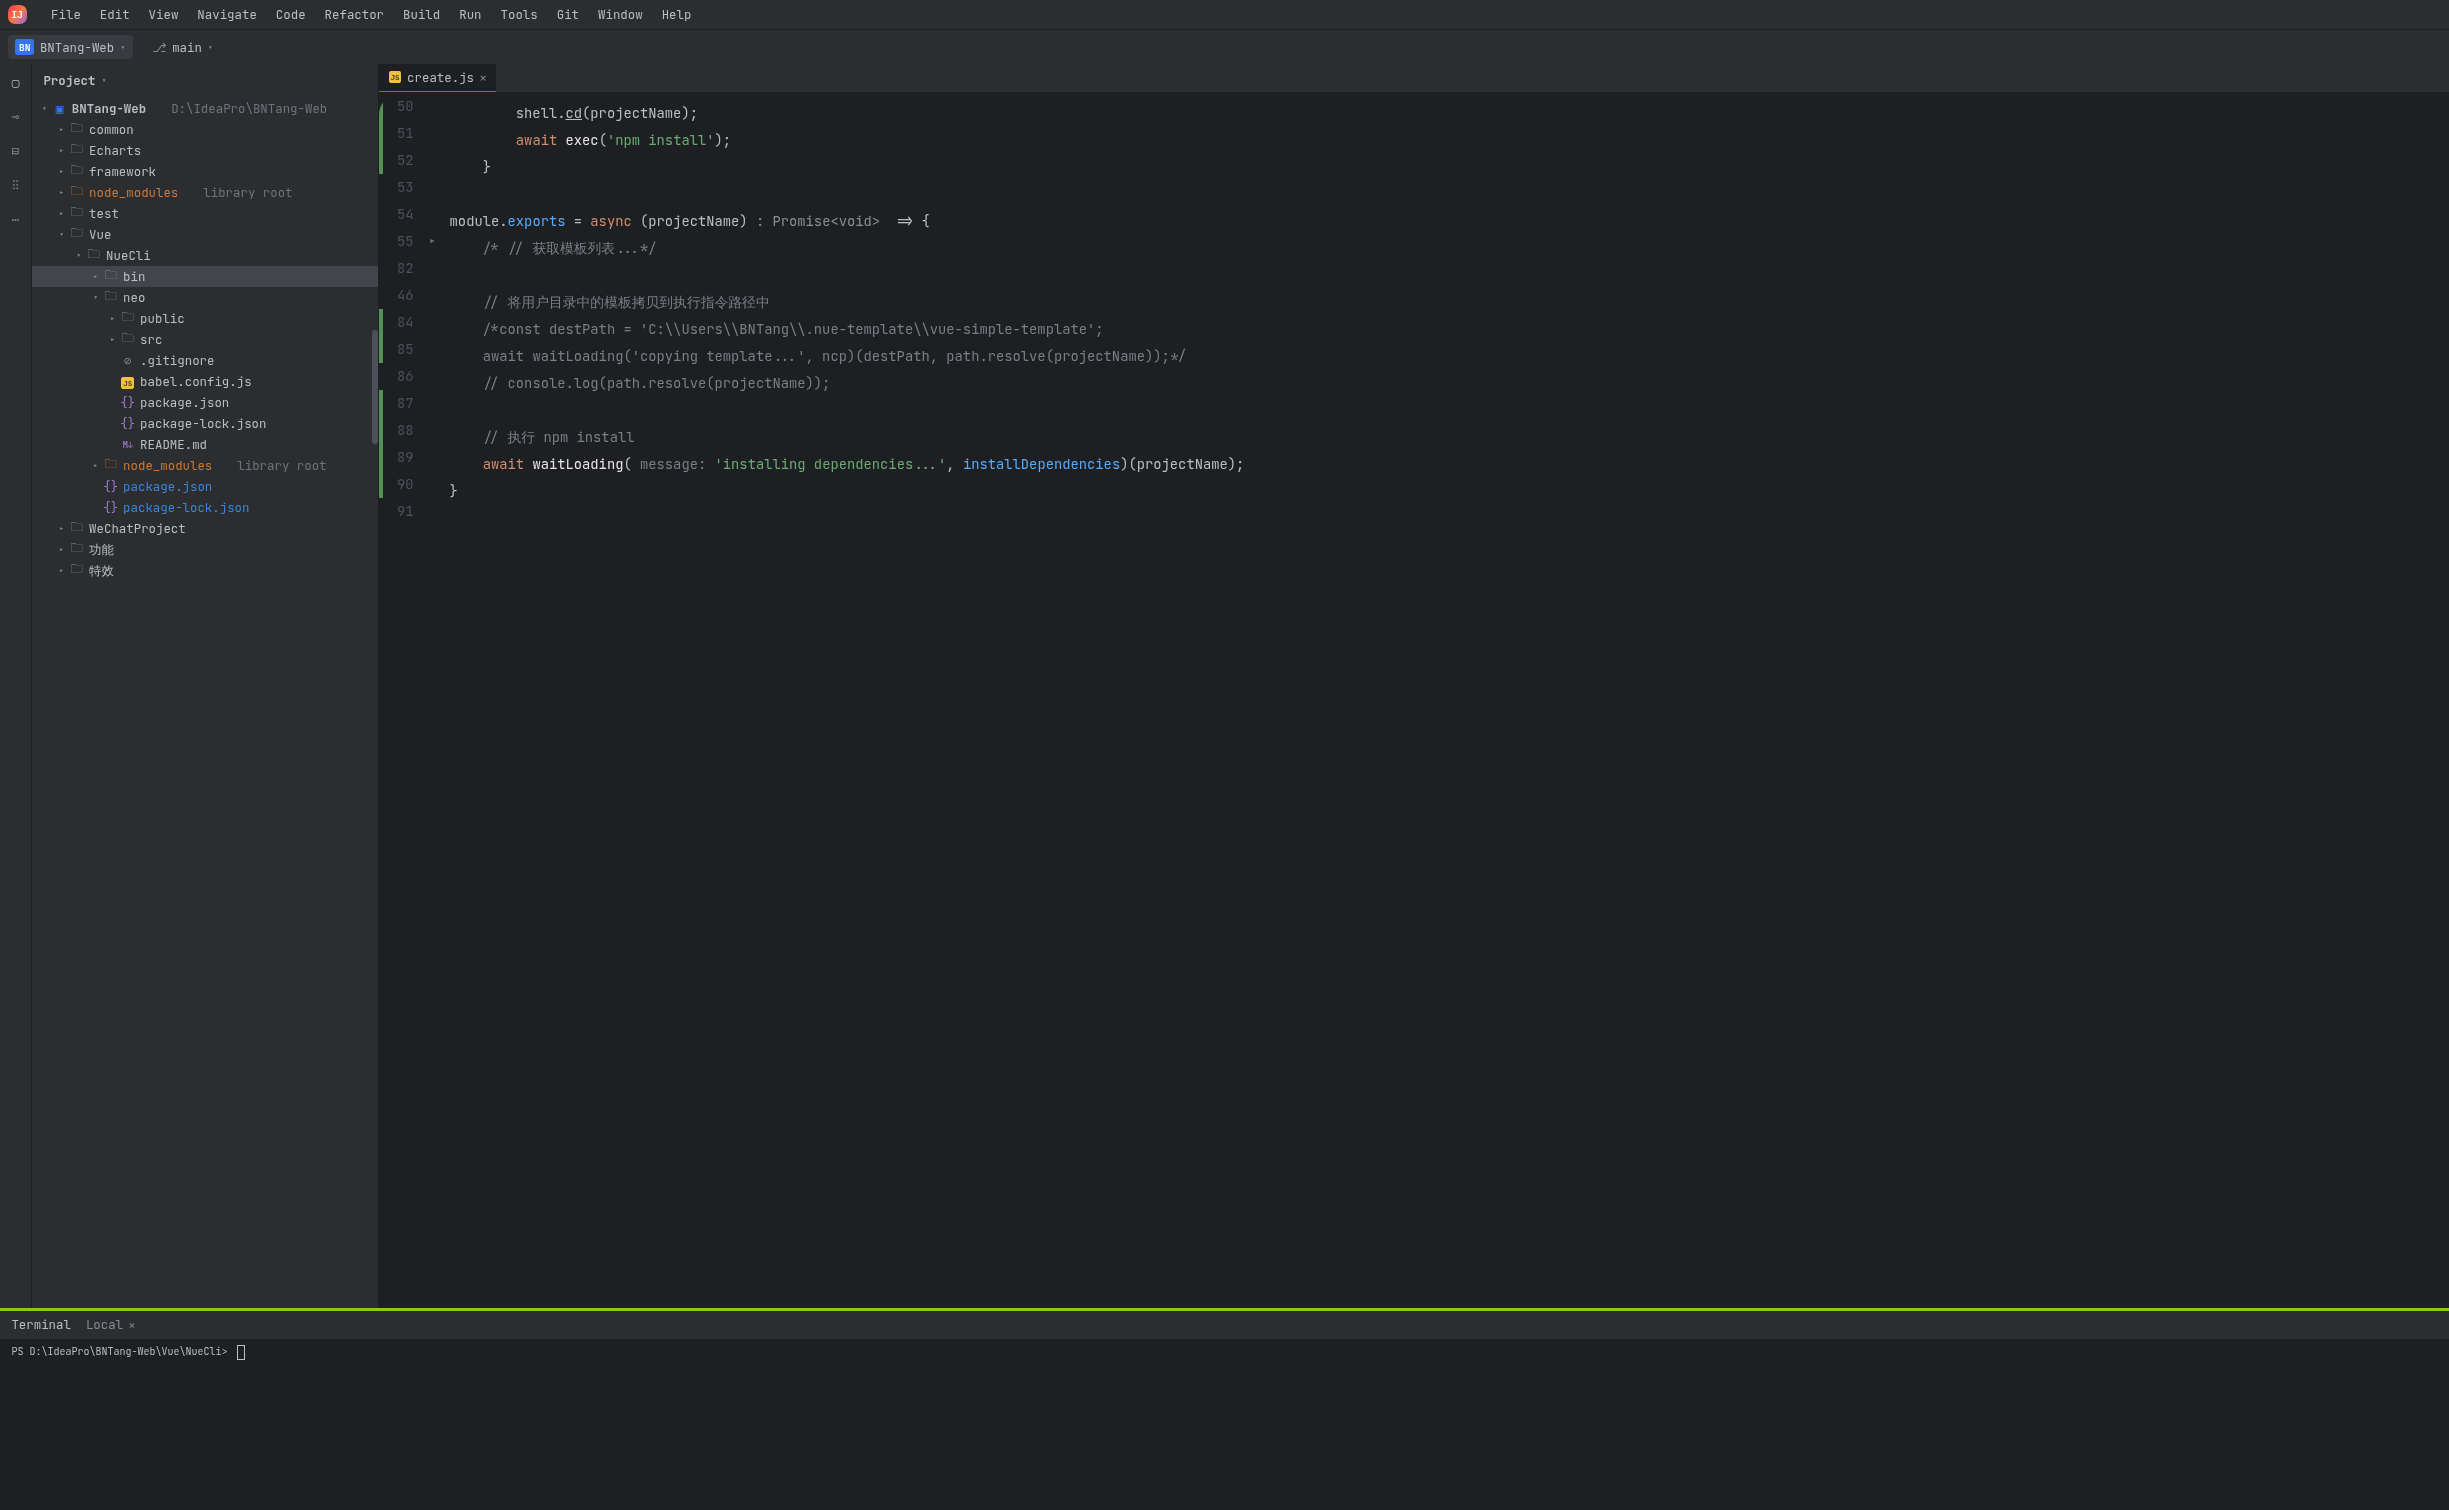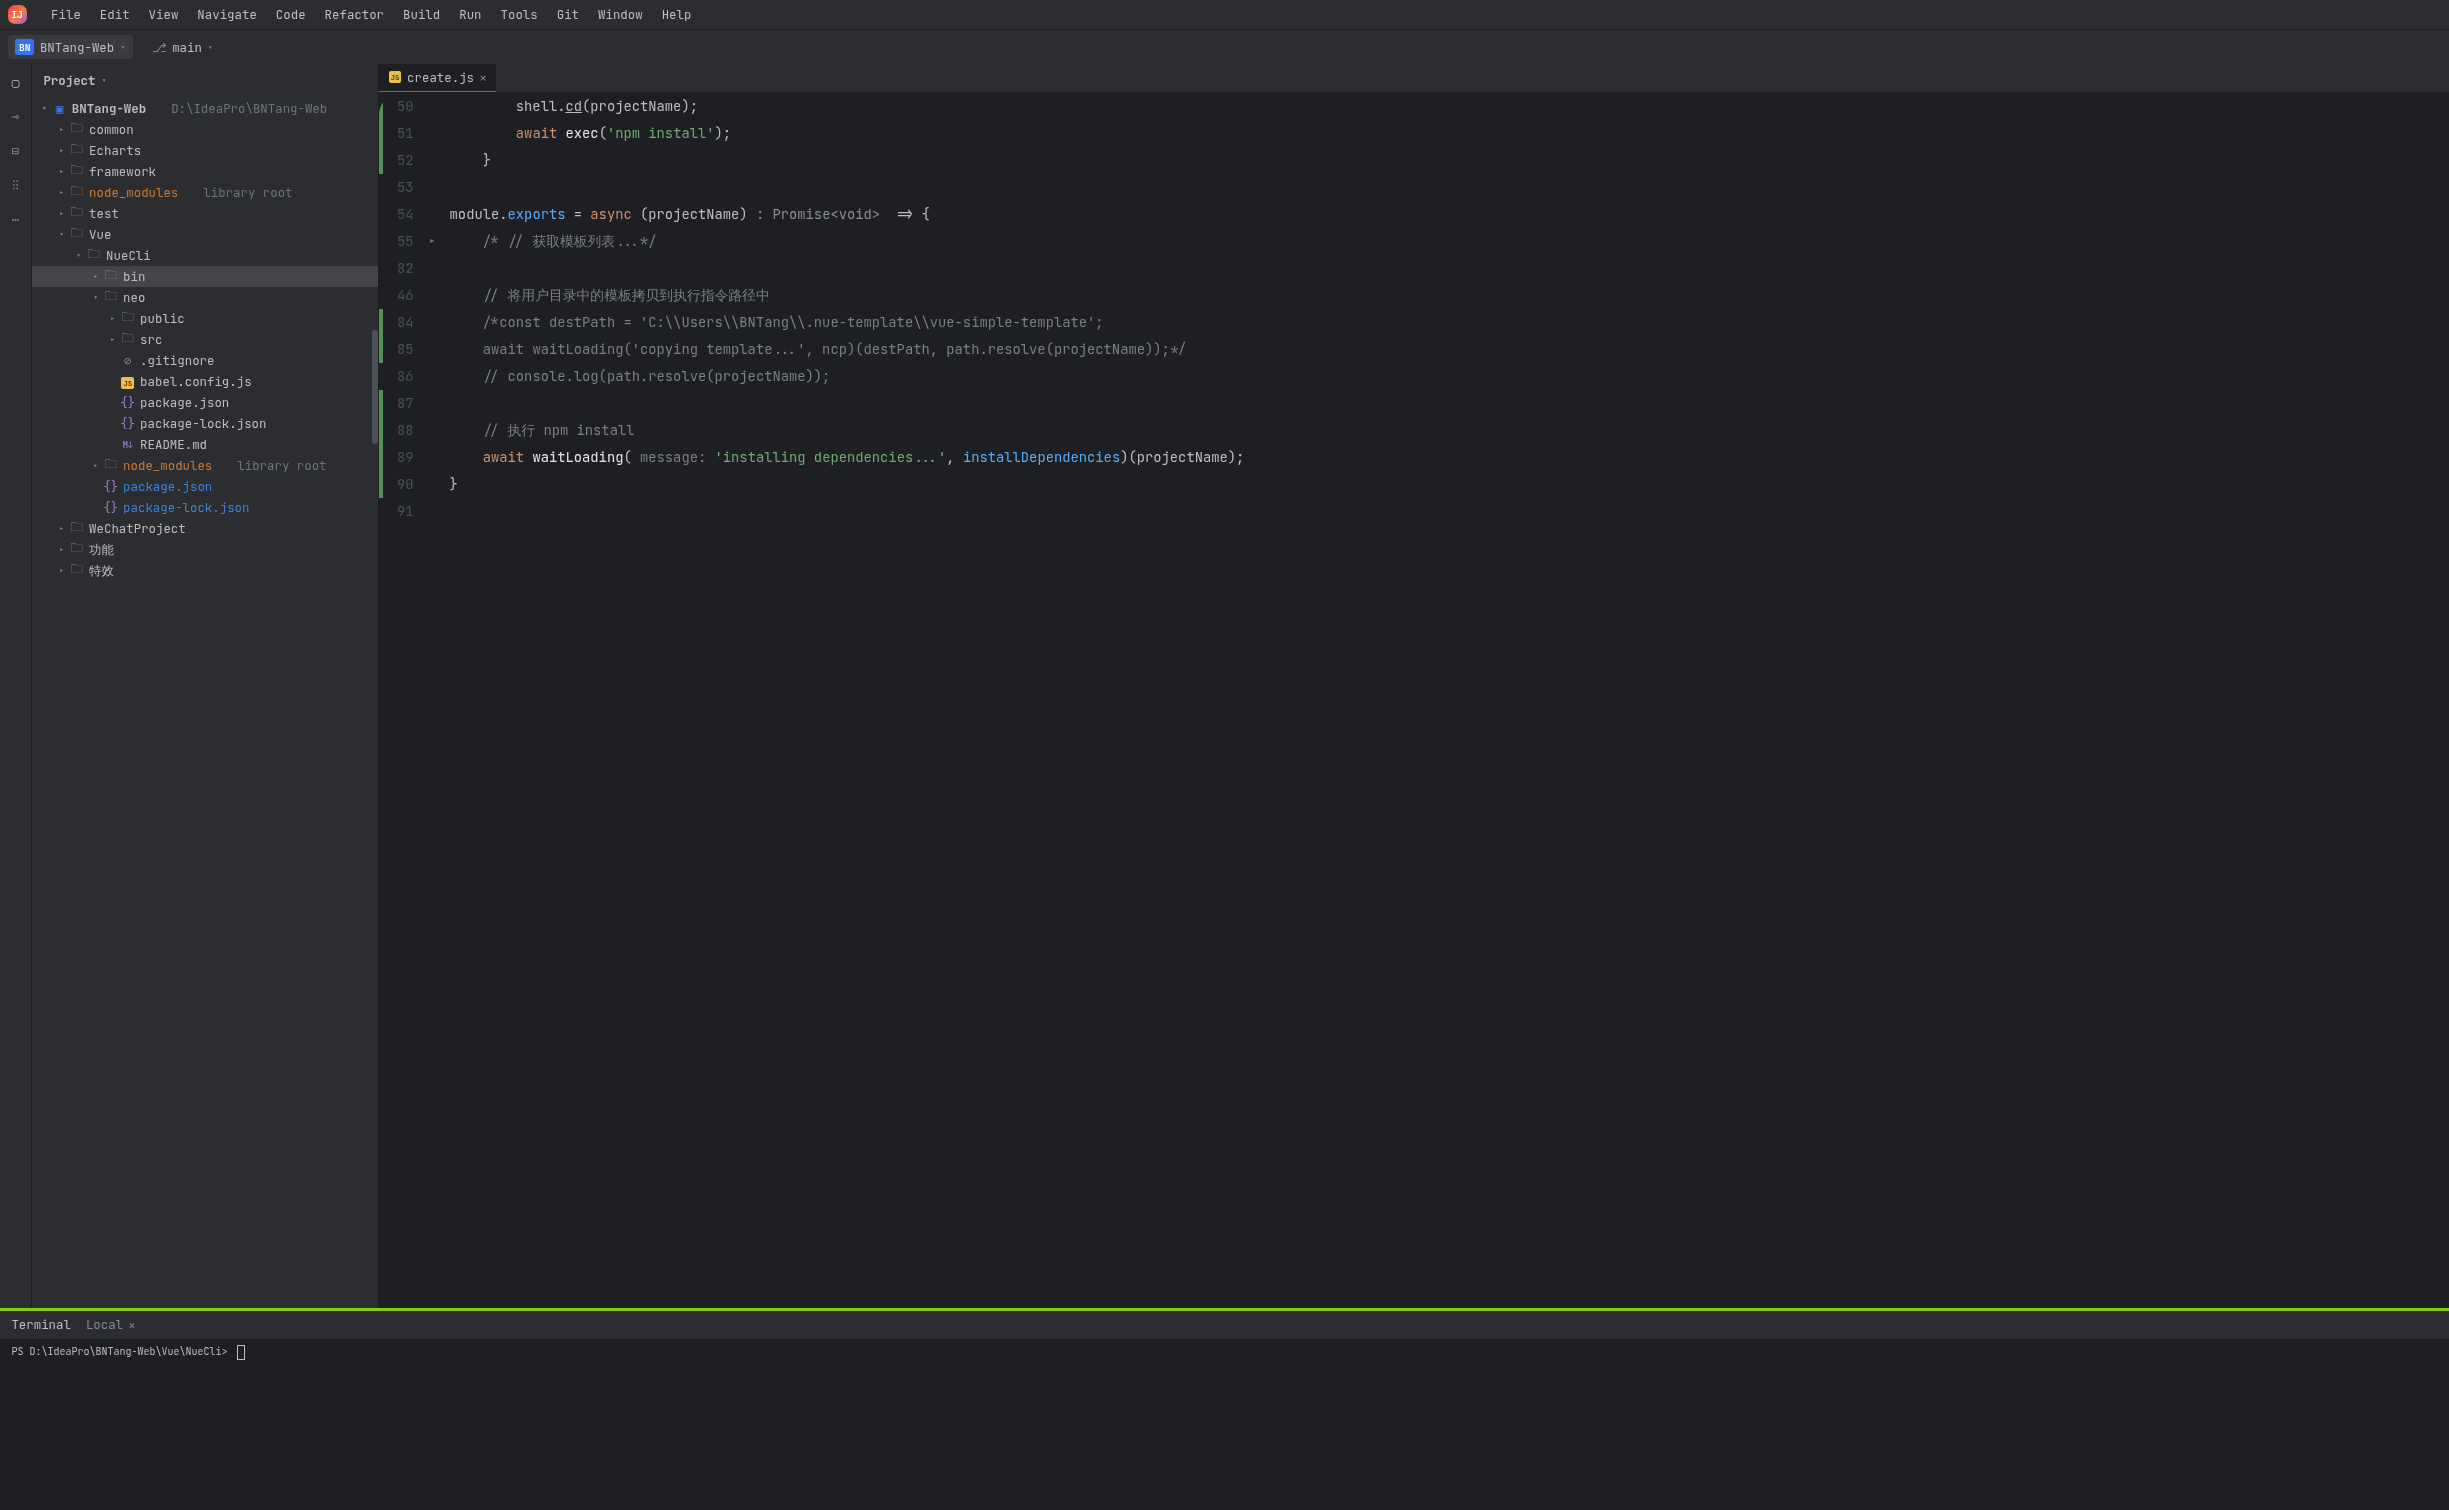--- a/index.html
+++ b/index.html
@@ -178,20 +178,21 @@
     .fold-gutter {
       width: 19px;
       color: #6f737a;
       text-align: center;
     }
     .code {
       flex: 1;
       white-space: pre;
       color: #bcbec4;
       padding-left: 7.6px;
+      margin-top: 7px;
     }
     .kw { color: #cf8e6d; }
     .fn { color: #57aaf7; }
     .call { color: #e5e5e5; }
     .str { color: #6aab73; }
     .com { color: #7a7e85; }
     .type { color: #8b8d94; }
     .param { color: #7a7e85; }
 
     

